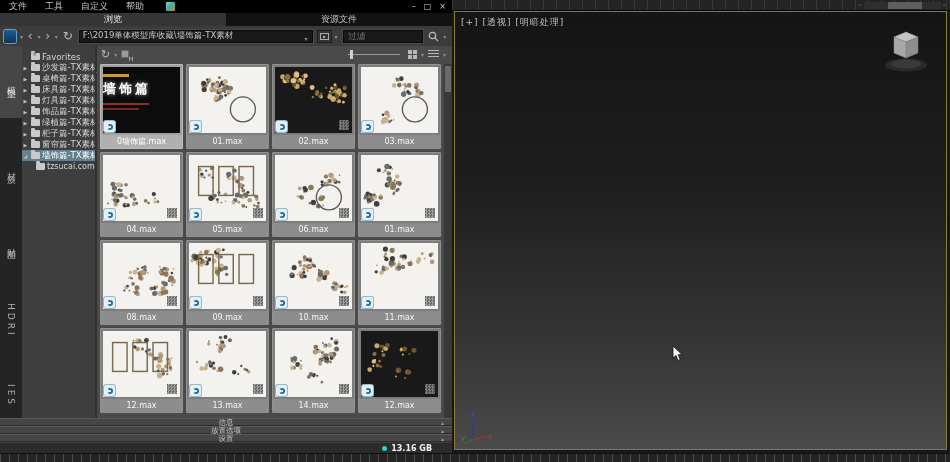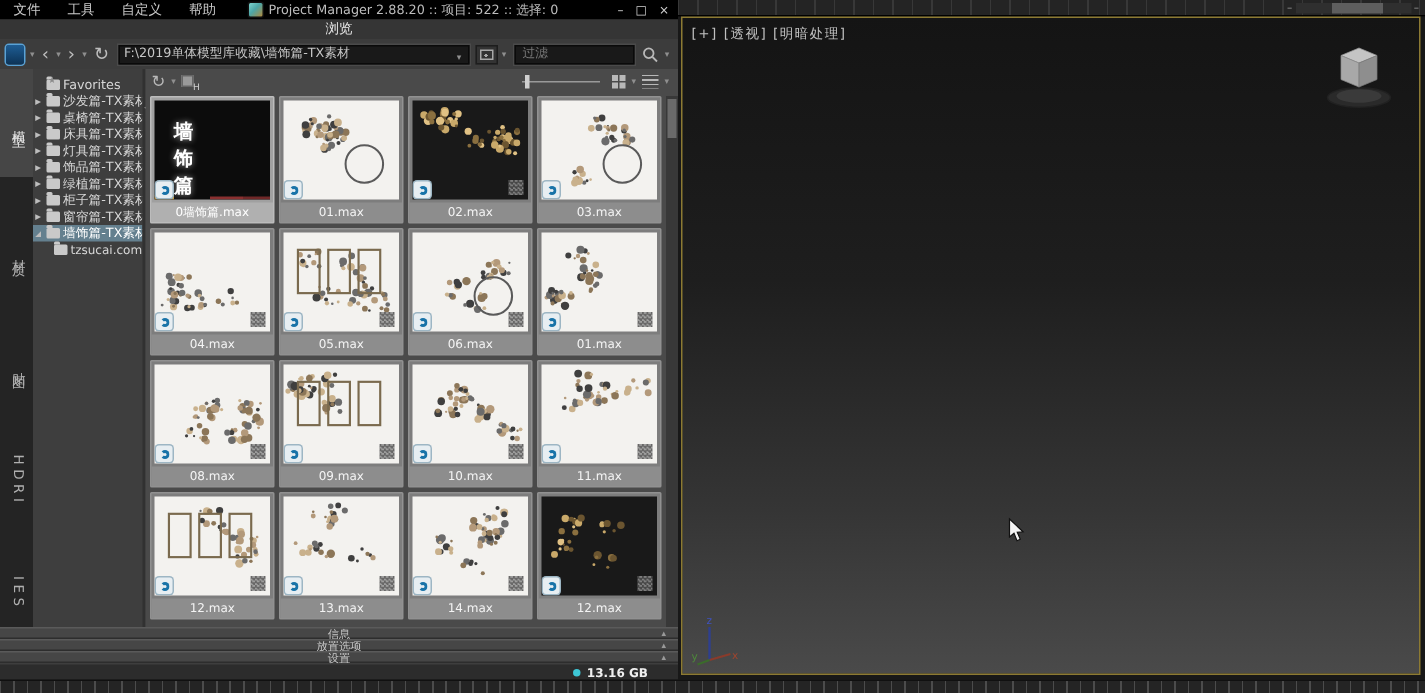--- a/index.html
+++ b/index.html
@@ -94,21 +94,21 @@
   .card-img.poster { background:#0c0c0c; }
   .card-name { height:13px; display:flex; align-items:center; justify-content:center;
     font-size:8px; color:#f4f4f4; background:#8d8d8d; margin:2px -2px 0 -2px; }
   .card.sel .card-name { background:#b0b0b0; color:#fff; }
   .qr { position:absolute; right:3px; bottom:3px; width:10px; height:10px; opacity:.85;
     background:repeating-conic-gradient(#8f8f8f 0 25%,#4f4f4f 0 50%); background-size:3px 3px; }
   .max-badge { position:absolute; left:1px; bottom:1px; width:11px; height:11px; background:#e7eef2;
     border-radius:2px; box-shadow:0 0 0 1px #9db6c4; display:flex; align-items:center; justify-content:center; }
   .max-badge i { display:block; width:6px; height:6px; border:2px solid #1873a8;
     border-left-color:transparent; border-radius:50%; }
-  .poster-wrap { position:absolute; inset:0; display:flex; flex-direction:row; align-items:flex-end; }
+  .poster-wrap { position:absolute; inset:0; display:flex; flex-direction:column; align-items:flex-start; }
   .poster-badge { width:26px; height:3px; background:#c59a3f; margin-top:7px; }
   .poster-title { font-size:13px; font-weight:bold; color:#fff; letter-spacing:3px; margin-top:3px;
     text-shadow:0 0 4px rgba(255,255,255,.6); }
   .poster-sub1 { width:46px; height:2px; background:#8a3030; margin-top:5px; }
   .poster-sub2 { width:36px; height:2px; background:#702828; margin-top:3px; }
   .art { position:absolute; inset:0; }
 
   .vscroll { position:absolute; right:0; top:18px; bottom:0; width:8px; background:#383838; }
   .vthumb { position:absolute; left:1px; right:1px; top:2px; height:26px; background:#6a6a6a; }
 
@@ -154,31 +154,31 @@
 
   <div class="titlebar">
     <div class="menubar" id="menubar">
         <div class="menu-item">文件</div>
         <div class="menu-item">工具</div>
         <div class="menu-item">自定义</div>
         <div class="menu-item">帮助</div>
       </div>
     <div class="pm-title">
       <span class="pm-app-icon"></span>
-      <span>Project Manager 2.88.20   ::   项目: 522   ::   选择: 0</span>
     </div>
     <div class="win-btns">
       <span>–</span>
       <span>□</span>
       <span>×</span>
     </div>
   </div>
 
   <div class="tabbar">
     <div class="tab active">浏览</div>
+    <div class="tab">资源文件</div>
   </div>
 
   <div class="pm-toolbar">
     <span class="tb-appicon"></span>
     <span class="caret">▾</span>
     <span class="navg">‹</span>
     <span class="caret">▾</span>
     <span class="navg">›</span>
     <span class="caret">▾</span>
     <span class="navg">↻</span>

